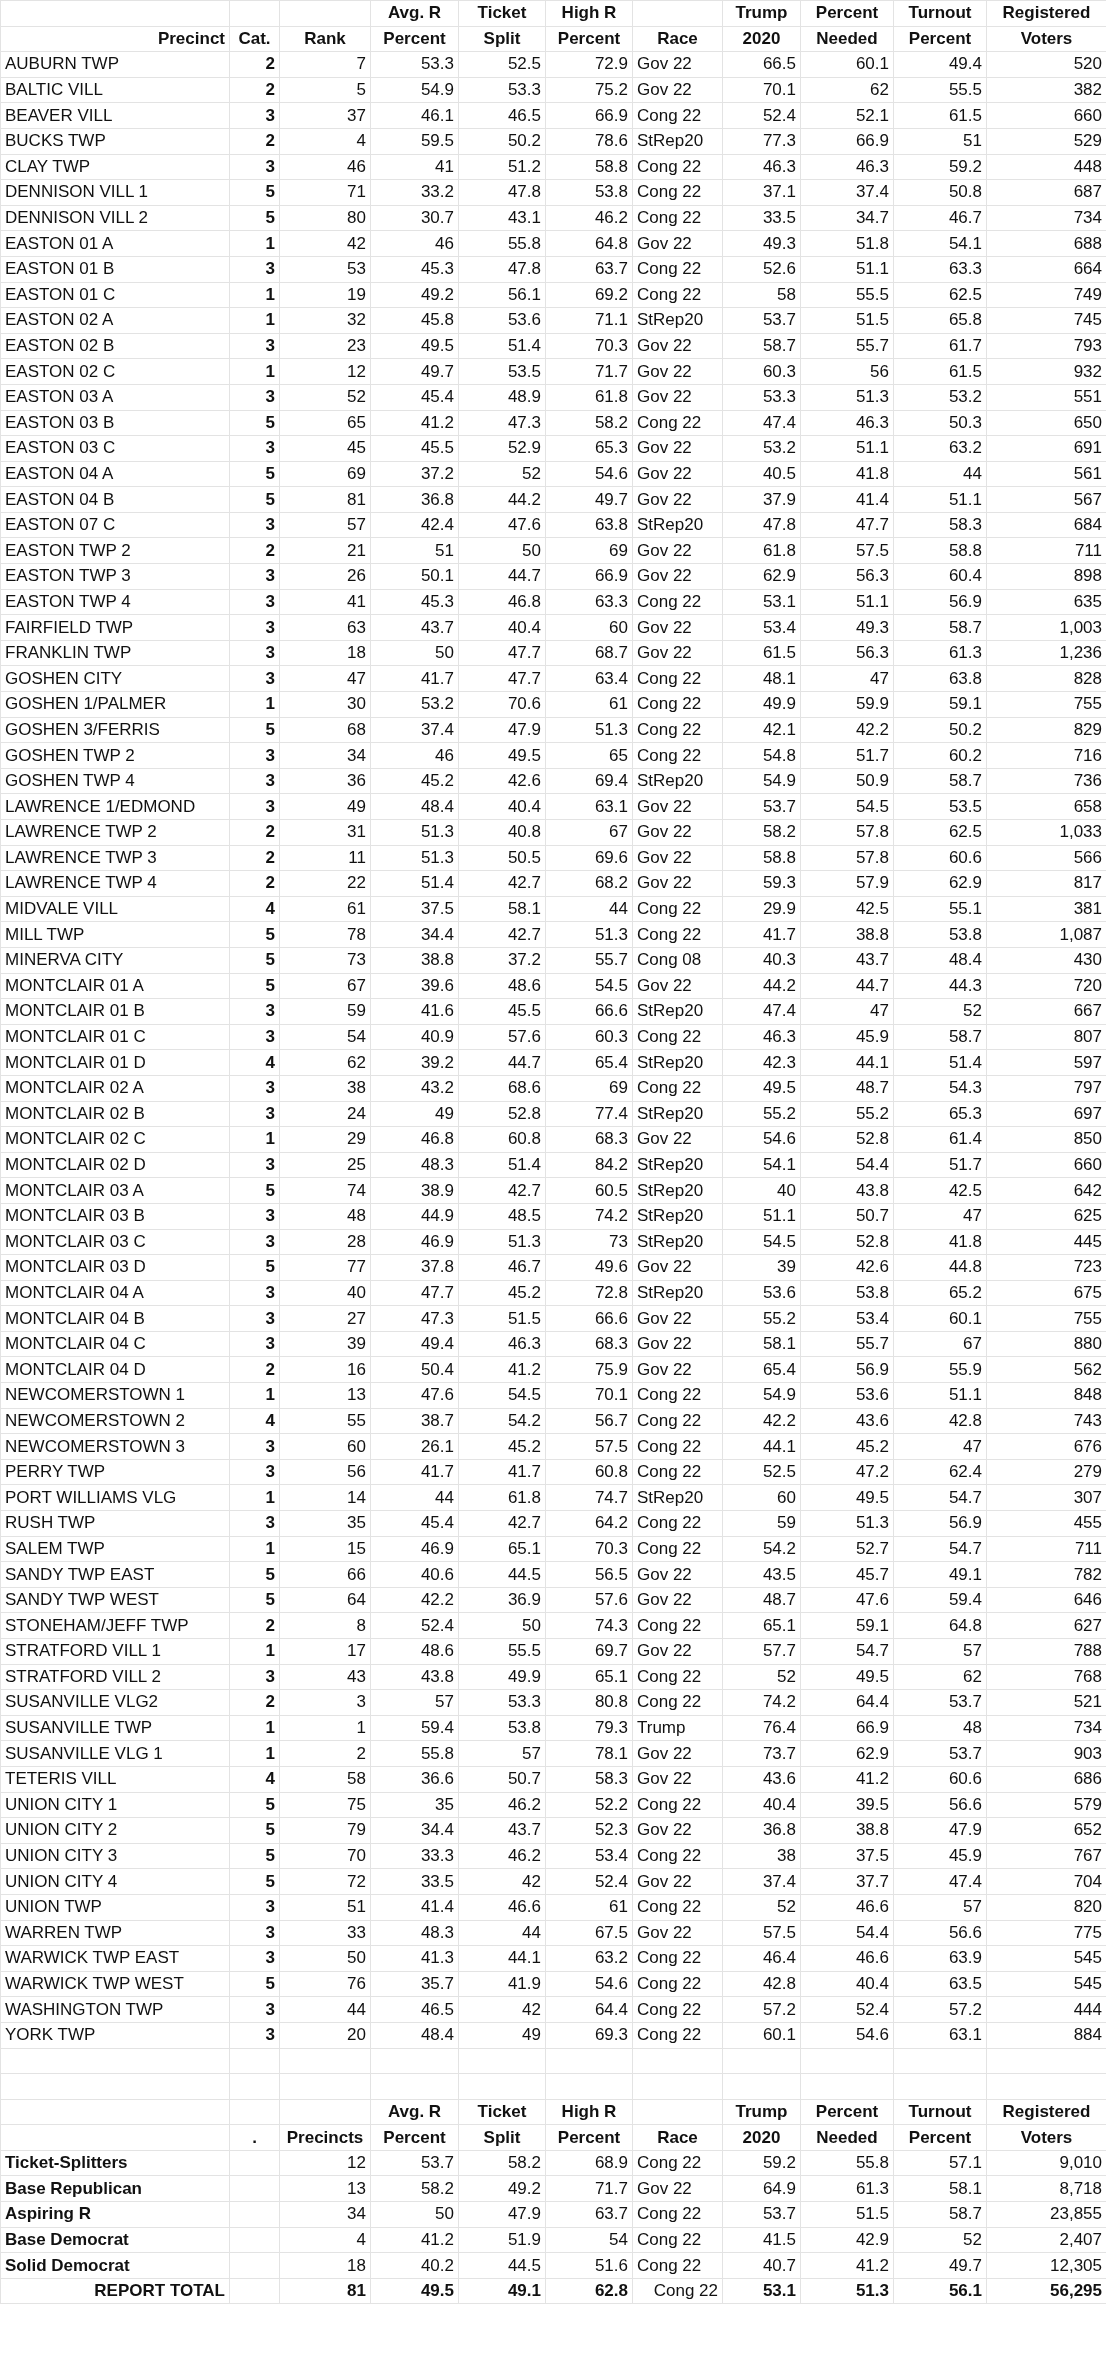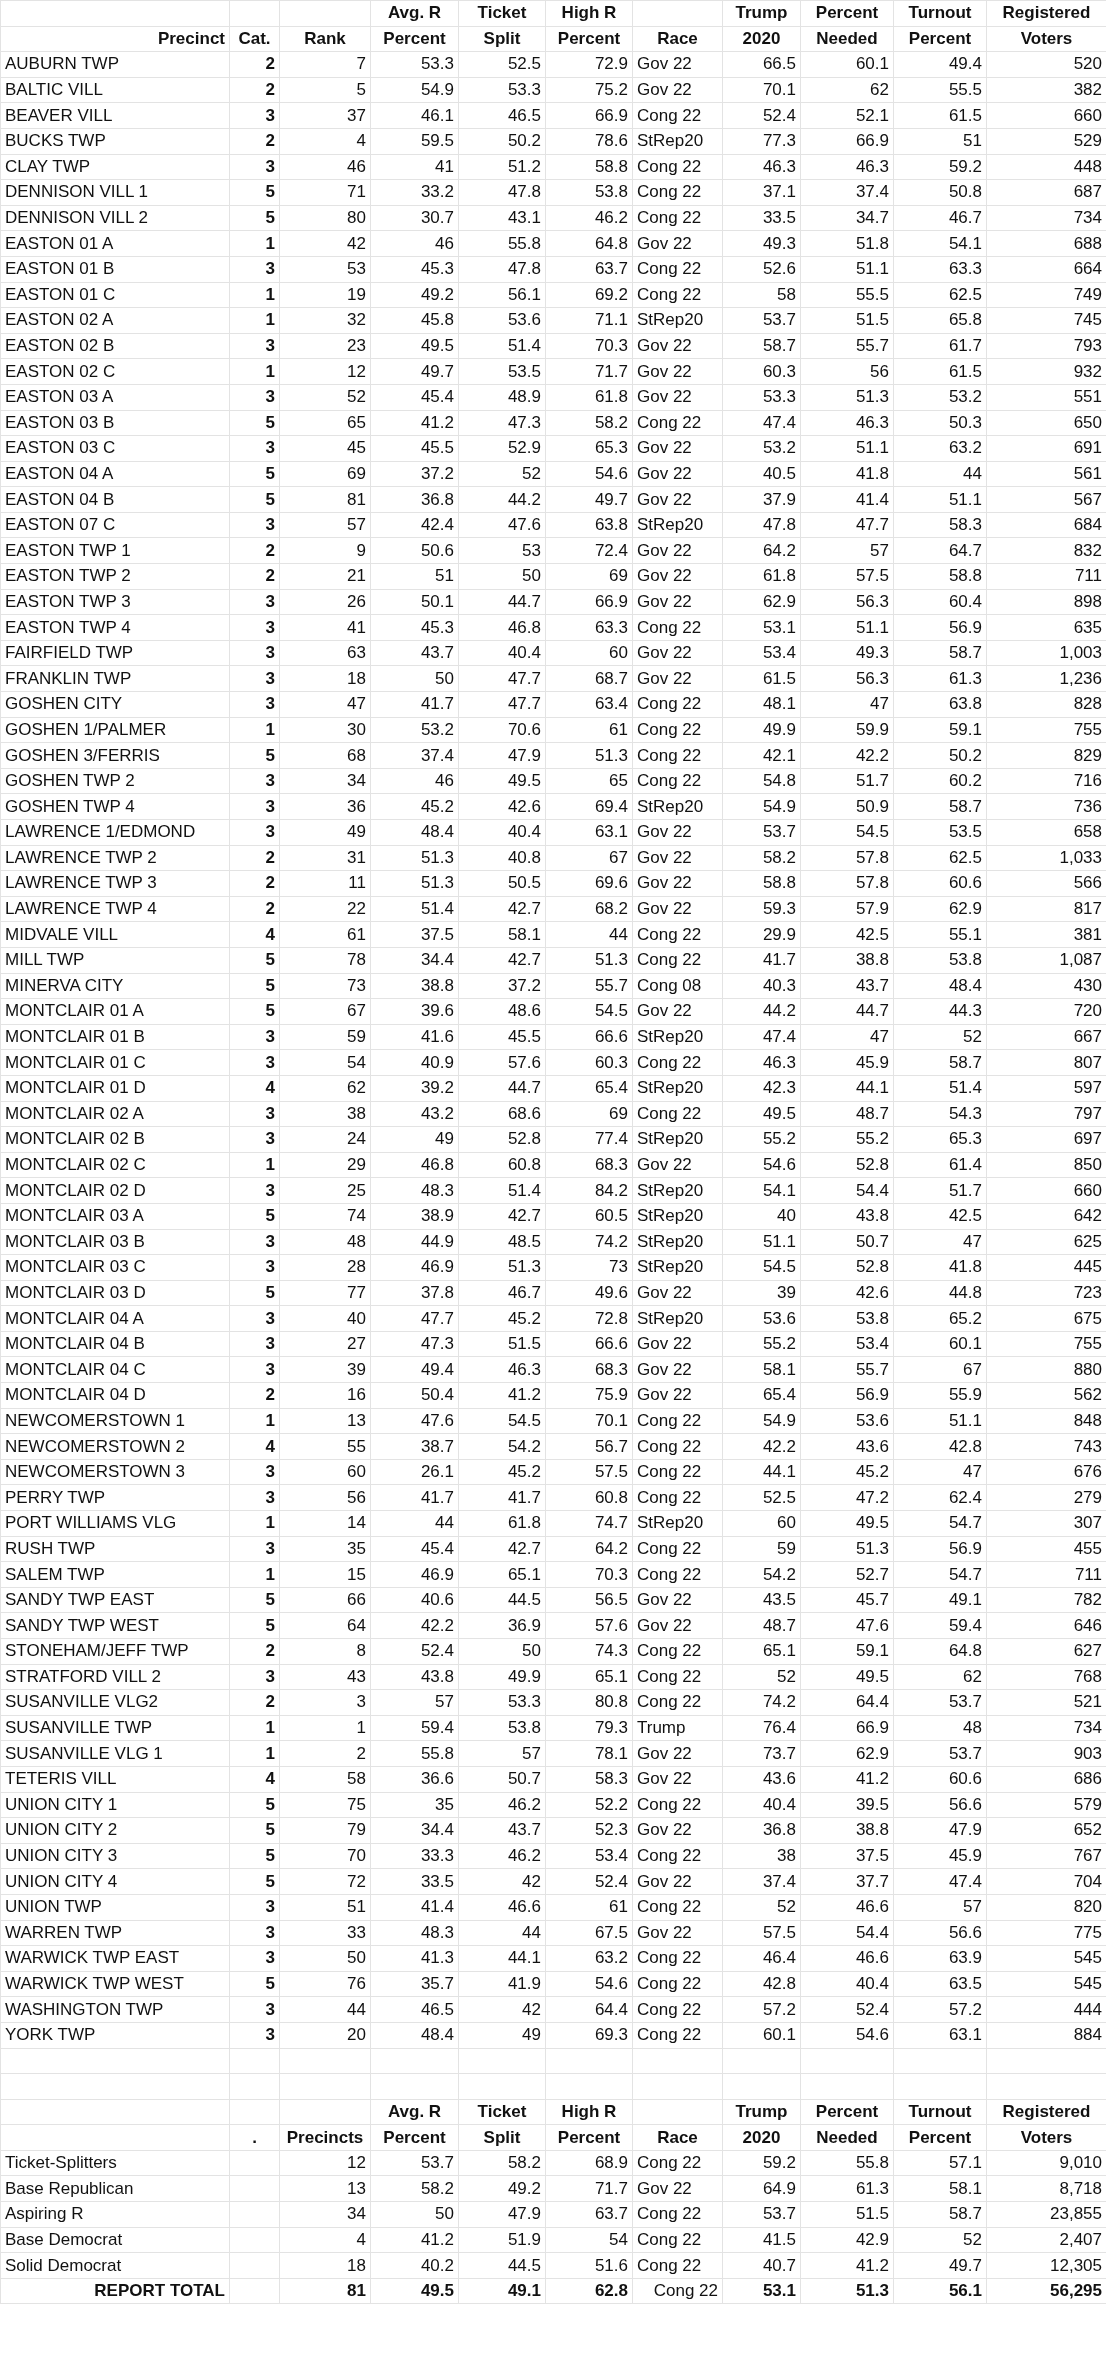--- a/index.html
+++ b/index.html
@@ -6,21 +6,21 @@
   body{width:1106px;height:2380px;overflow:hidden;font-family:"Liberation Sans",sans-serif;color:#111;}
   table{border-collapse:collapse;table-layout:fixed;width:1106px;font-size:17px;}
   col.c0{width:229px}col.c1{width:50px}col.c2{width:91px}col.c3{width:88px}col.c4{width:87px}
   col.c5{width:87px}col.c6{width:90px}col.c7{width:78px}col.c8{width:93px}col.c9{width:93px}col.c10{width:120px}
   td{border:1px solid #e3e3e3;height:24.6px;padding:0 4px;white-space:nowrap;overflow:hidden;line-height:24px;}
   td.num{text-align:right;}
   td.cat{text-align:right;font-weight:bold;}
   td.txt{text-align:left;}
   tr.hdr td{font-weight:bold;text-align:center;}
   tr.hdr td.left{text-align:right;}
-  tr.sum td.name{font-weight:normal;}
+  tr.sum td.name{font-weight:bold;}
   tr.total td{font-weight:bold;text-align:right;}
   tr.total td.race{font-weight:normal;}
   tr.blank td{height:24.6px;}
 </style>
 </head>
 <body>
 
 <table>
   <colgroup>
     <col class="c0">
@@ -303,33 +303,20 @@
         <td class="num">42.4</td>
         <td class="num">47.6</td>
         <td class="num">63.8</td>
         <td class="txt race">StRep20</td>
         <td class="num">47.8</td>
         <td class="num">47.7</td>
         <td class="num">58.3</td>
         <td class="num">684</td>
       </tr>
       <tr class="data">
-        <td class="txt name">EASTON TWP 1</td>
-        <td class="cat">2</td>
-        <td class="num">9</td>
-        <td class="num">50.6</td>
-        <td class="num">53</td>
-        <td class="num">72.4</td>
-        <td class="txt race">Gov 22</td>
-        <td class="num">64.2</td>
-        <td class="num">57</td>
-        <td class="num">64.7</td>
-        <td class="num">832</td>
-      </tr>
-      <tr class="data">
         <td class="txt name">EASTON TWP 2</td>
         <td class="cat">2</td>
         <td class="num">21</td>
         <td class="num">51</td>
         <td class="num">50</td>
         <td class="num">69</td>
         <td class="txt race">Gov 22</td>
         <td class="num">61.8</td>
         <td class="num">57.5</td>
         <td class="num">58.8</td>
@@ -873,20 +860,33 @@
         <td class="cat">2</td>
         <td class="num">8</td>
         <td class="num">52.4</td>
         <td class="num">50</td>
         <td class="num">74.3</td>
         <td class="txt race">Cong 22</td>
         <td class="num">65.1</td>
         <td class="num">59.1</td>
         <td class="num">64.8</td>
         <td class="num">627</td>
+      </tr>
+      <tr class="data">
+        <td class="txt name">STRATFORD VILL 1</td>
+        <td class="cat">1</td>
+        <td class="num">17</td>
+        <td class="num">48.6</td>
+        <td class="num">55.5</td>
+        <td class="num">69.7</td>
+        <td class="txt race">Gov 22</td>
+        <td class="num">57.7</td>
+        <td class="num">54.7</td>
+        <td class="num">57</td>
+        <td class="num">788</td>
       </tr>
       <tr class="data">
         <td class="txt name">STRATFORD VILL 2</td>
         <td class="cat">3</td>
         <td class="num">43</td>
         <td class="num">43.8</td>
         <td class="num">49.9</td>
         <td class="num">65.1</td>
         <td class="txt race">Cong 22</td>
         <td class="num">52</td>

